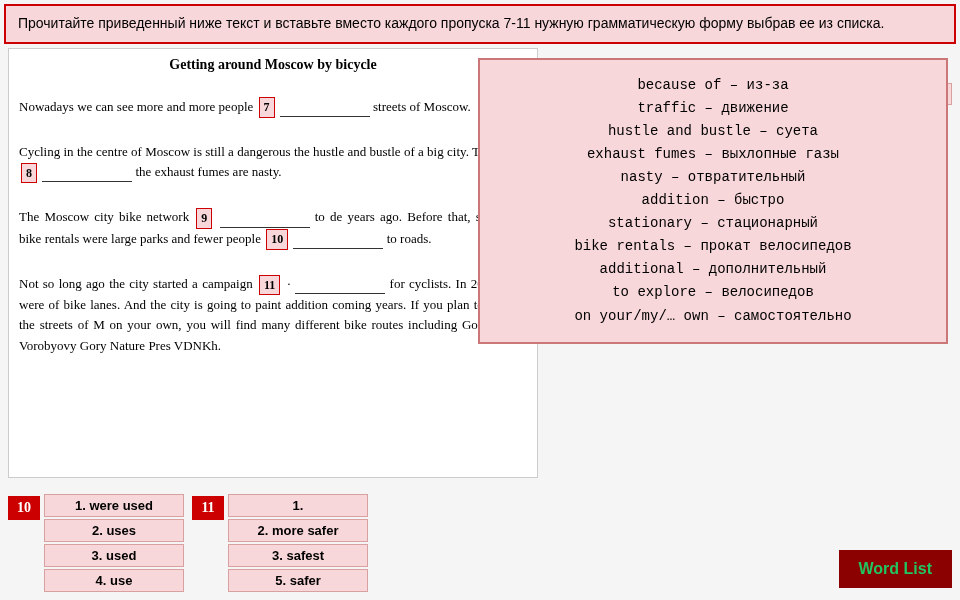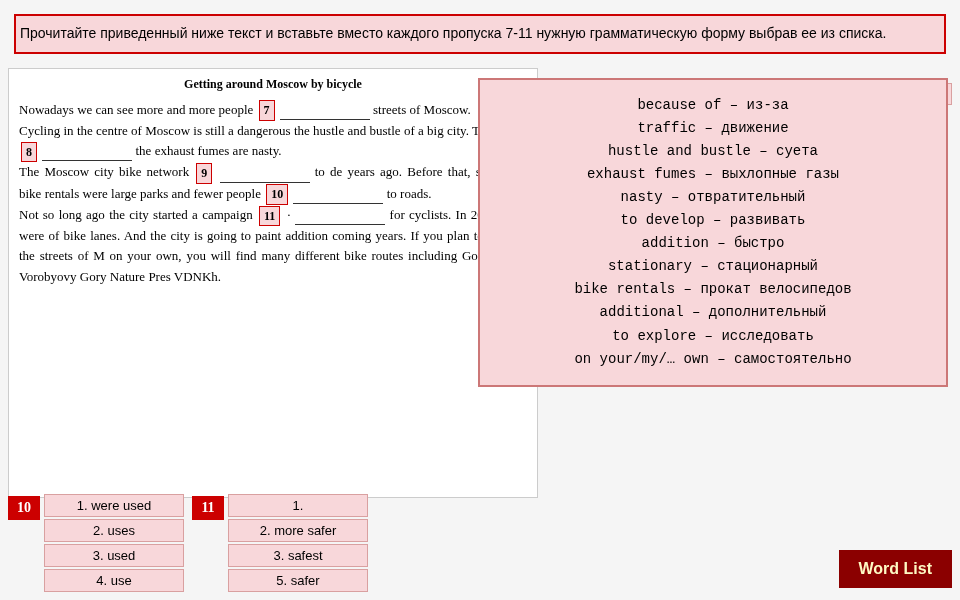--- a/index.html
+++ b/index.html
@@ -10,22 +10,22 @@
       font-size: 13px;
       background: #f5f5f5;
       overflow: hidden;
       position: relative;
     }
 
     
     #instruction-banner {
       background: #f8d7da;
       border: 2px solid #c00;
-      margin: 14px;
-      padding: 8px 4px;
+      margin: 4px;
+      padding: 8px 12px;
       font-size: 14px;
       line-height: 1.4;
       font-family: Arial, sans-serif;
     }
 
     
     #main-content {
       display: flex;
       position: relative;
       margin: 4px 8px 0 8px;
@@ -37,30 +37,31 @@
       background: #fff;
       padding: 8px 10px;
       border: 1px solid #ccc;
       min-height: 430px;
       position: relative;
       z-index: 1;
     }
 
     #text-panel h3 {
       text-align: center;
-      font-size: 12px;
-      font-weight: bold;
-      margin-bottom: 8px;
+      font-size: 14px;
+      font-weight: bold;
+      margin-bottom: 0;
       font-family: 'Times New Roman', Times, serif;
     }
 
     #text-panel p {
       line-height: 1.55;
       font-size: 13px;
       text-align: justify;
+      margin-top: 24px;
     }
 
     .gap-box {
       display: inline-block;
       background: #f8d7da;
       border: 1px solid #c00;
       padding: 0 4px;
       font-weight: bold;
       margin: 0 2px;
       font-size: 12px;
@@ -129,26 +130,27 @@
 
     .option-item {
       background: #f8d7da;
       border: 1px solid #d9a0a0;
       padding: 3px 10px;
       font-size: 13px;
       font-family: Arial, sans-serif;
       cursor: pointer;
       min-width: 140px;
       text-align: center;
+      font-weight: bold;
     }
 
     
     #word-list-btn {
       background: #8b0000;
-      color: #fef9c3;
+      color: #22c55e;
       font-weight: bold;
       font-size: 16px;
       padding: 10px 20px;
       border: none;
       cursor: pointer;
       font-family: Arial, sans-serif;
       margin-left: auto;
       align-self: flex-end;
       margin-bottom: 4px;
     }
@@ -221,26 +223,25 @@
       VDNKh.
     </p>
   </div>
 
   <div id="word-list-overlay">
     <div>because of – из-за</div>
     <div>traffic – движение</div>
     <div>hustle and bustle – суета</div>
     <div>exhaust fumes – выхлопные газы</div>
     <div>nasty – отвратительный</div>
-    <div>to develop – развивать</div>
     <div>addition – быстро</div>
     <div>stationary – стационарный</div>
     <div>bike rentals – прокат велосипедов</div>
     <div>additional – дополнительный</div>
-    <div>to explore – исследовать</div>
+    <div>to explore – велосипедов</div>
     <div>on your/my/… own – самостоятельно</div>
   </div>
 </div>
 
 <div id="answer-area">
 
   <div class="question-block">
     <div class="q-number">10</div>
     <div class="options-list">
       <div class="option-item">1. were used</div>

